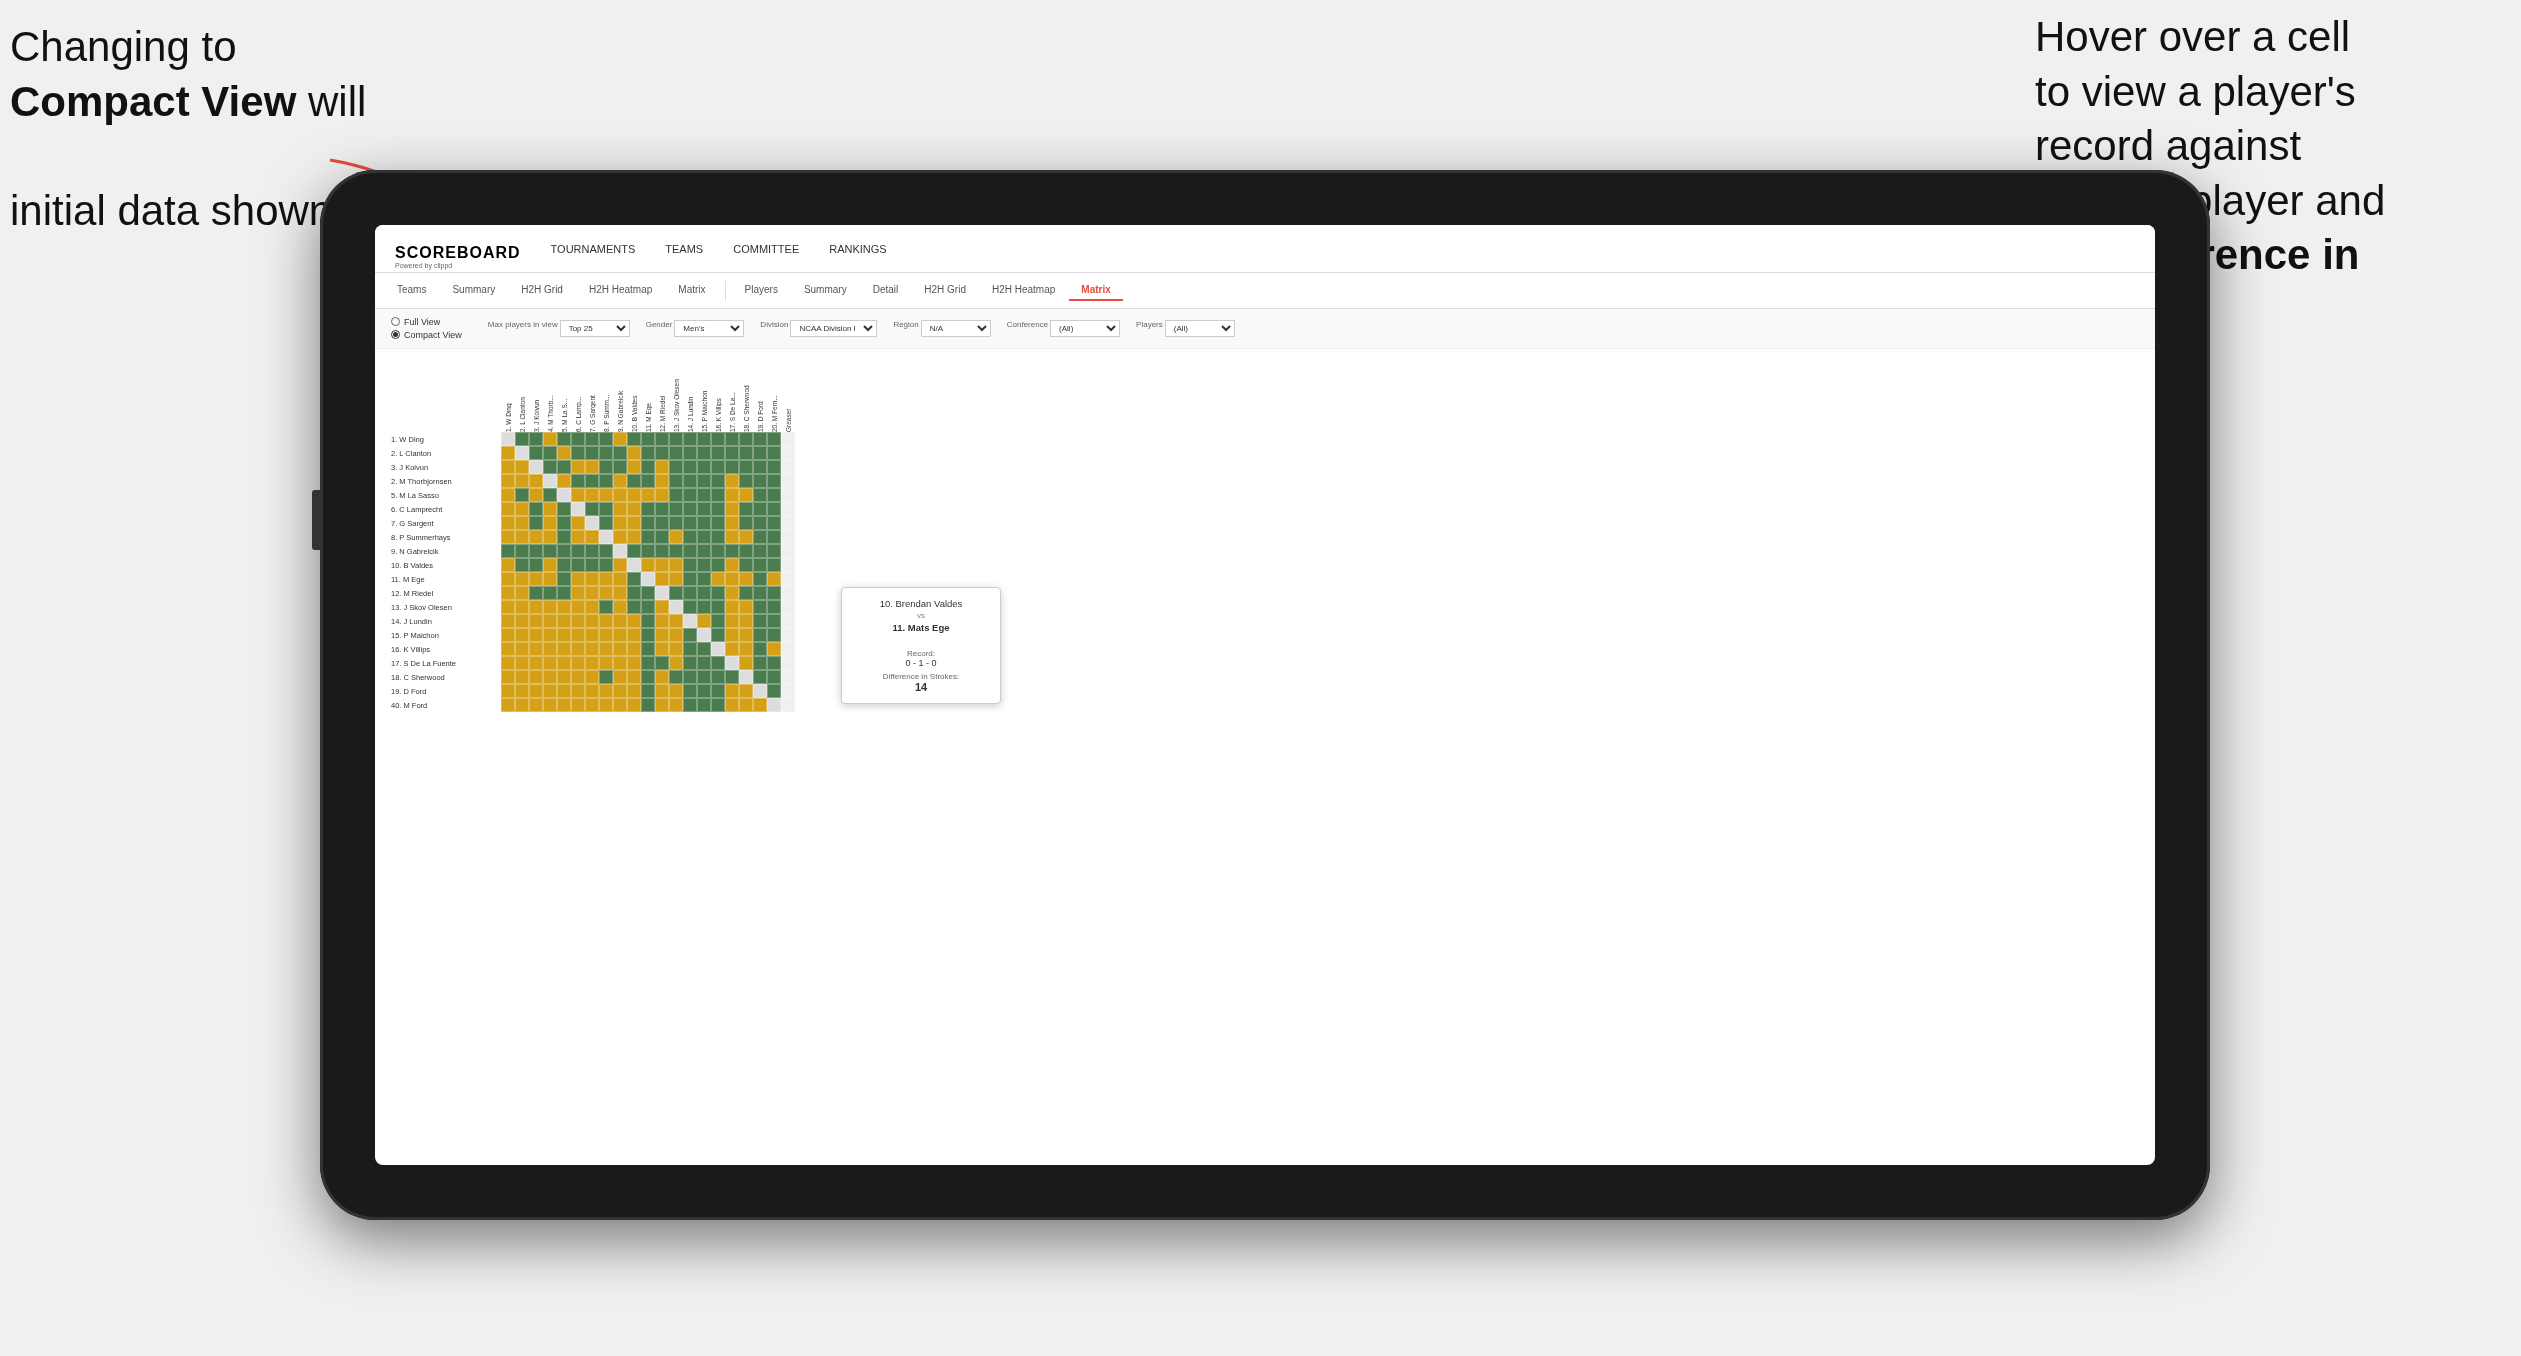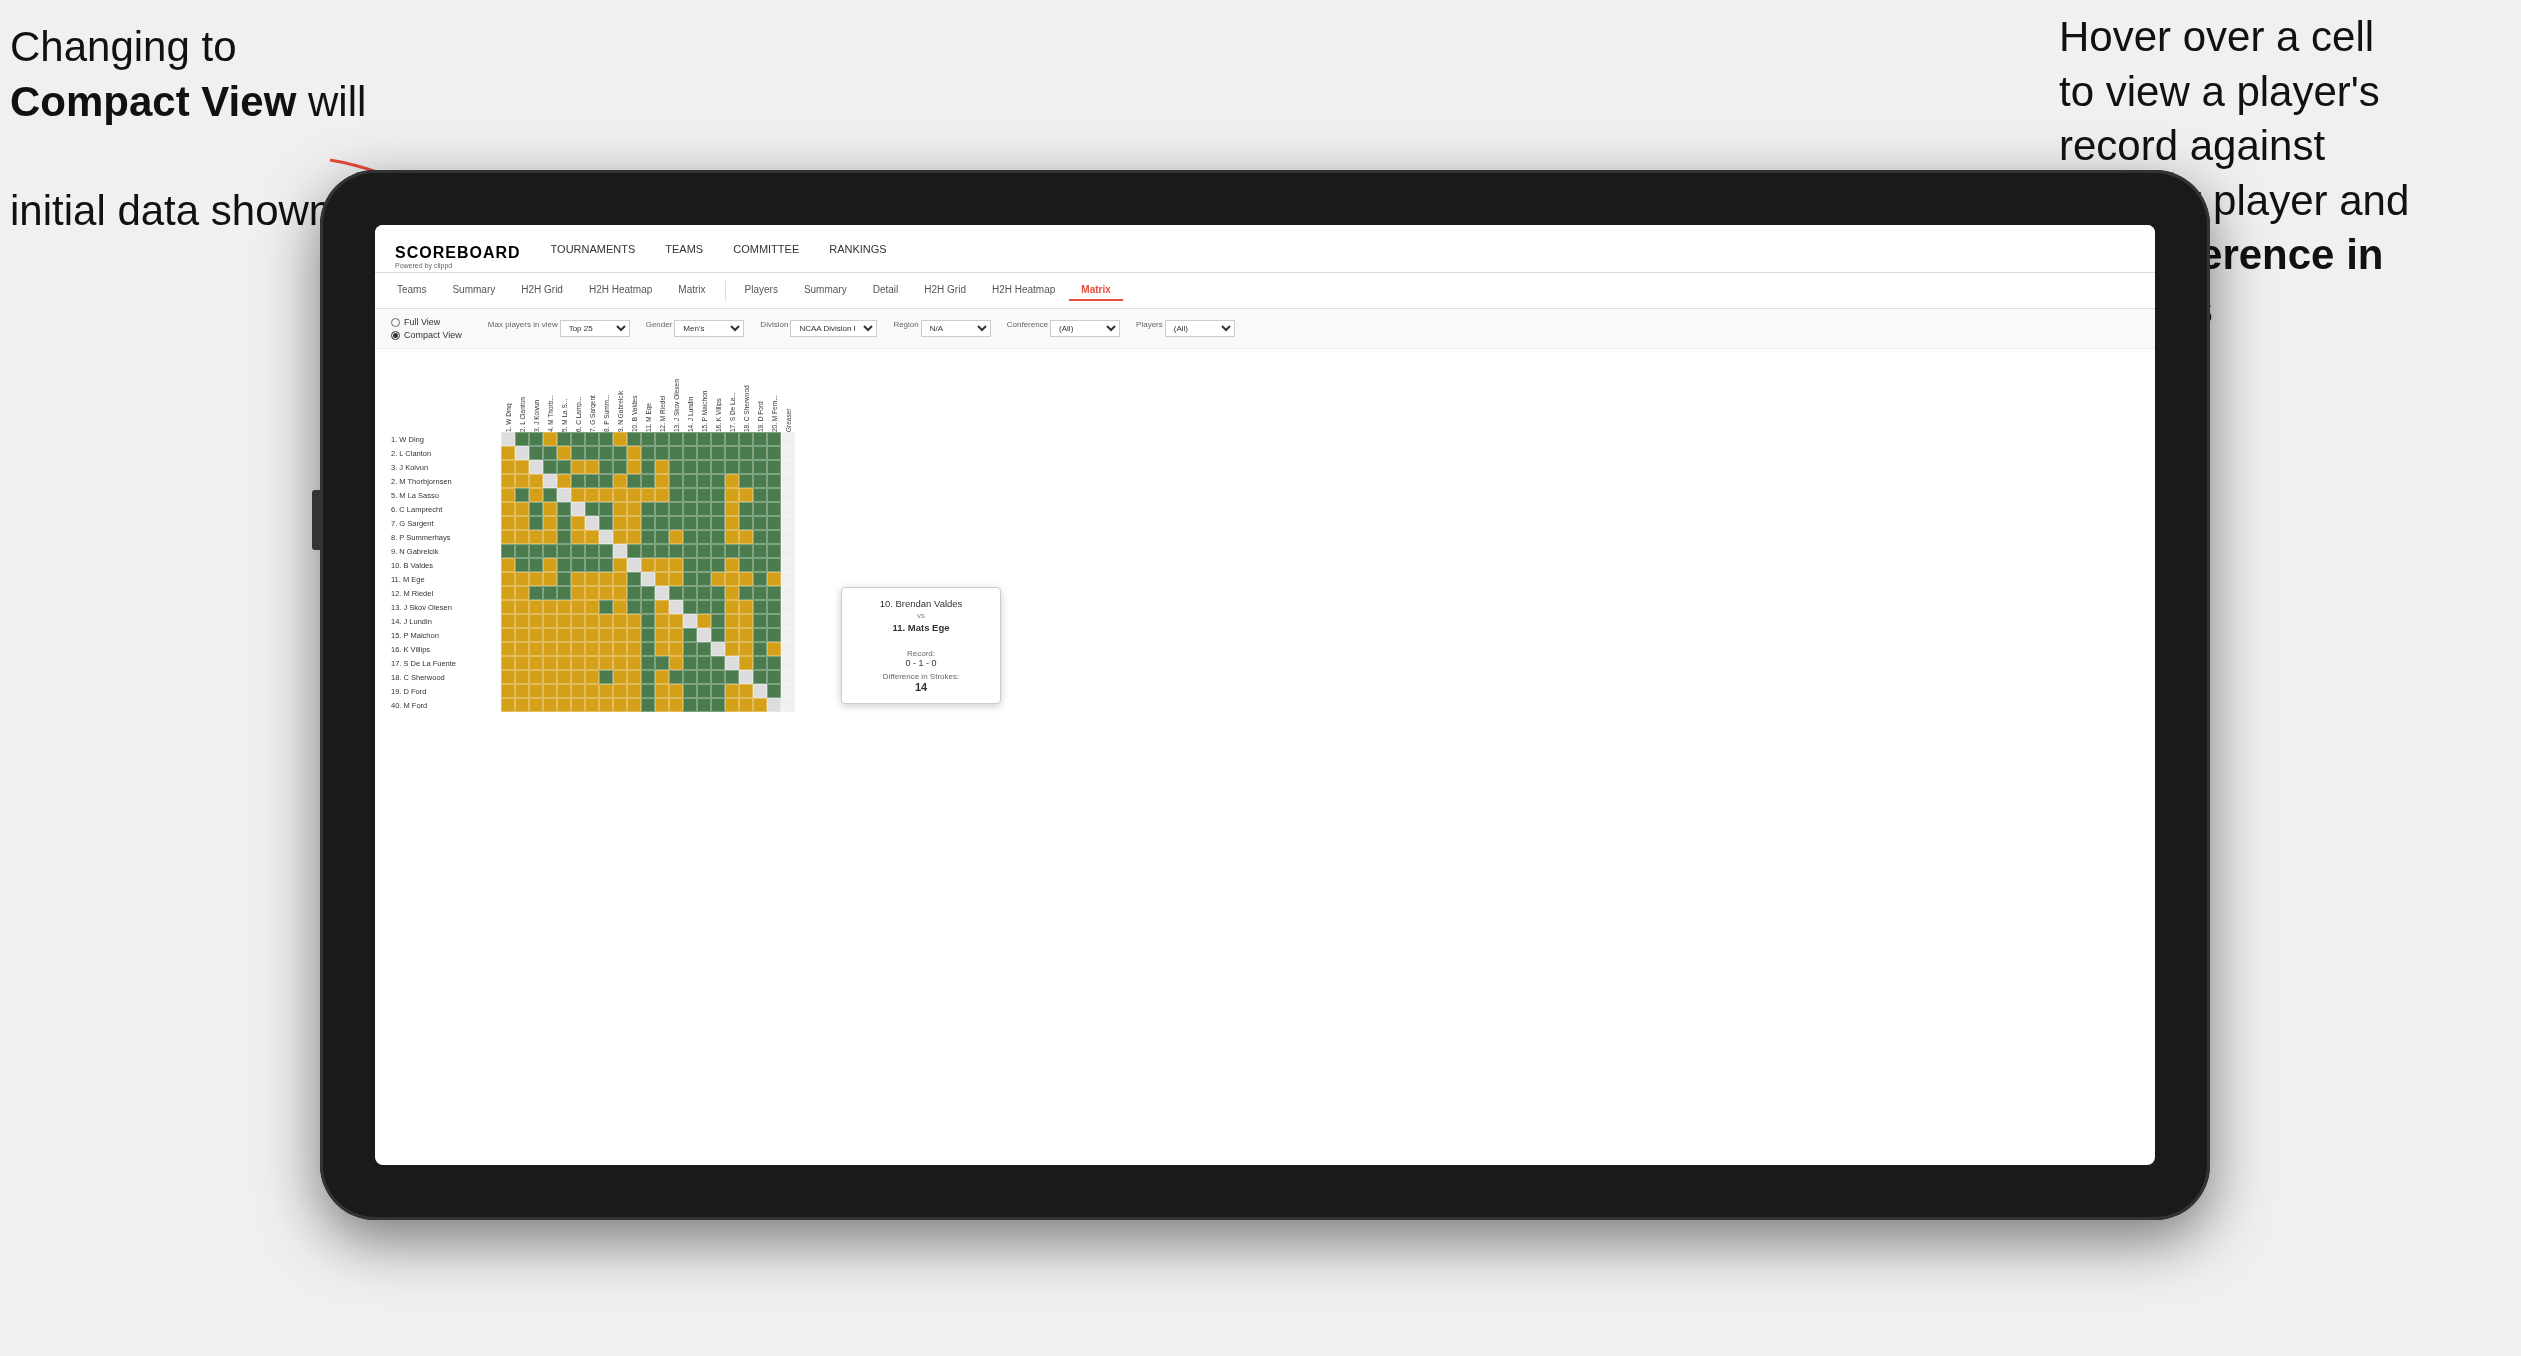--- a/index.html
+++ b/index.html
@@ -21,21 +21,21 @@
       font-size: 42px;
       line-height: 1.3;
       color: #111;
     }
     .annotation-left .bold { font-weight: 900; }
 
     
     .annotation-right {
       position: absolute;
       top: 10px;
-      right: 12px;
+      right: 36px;
       width: 450px;
       font-size: 42px;
       line-height: 1.3;
       color: #111;
       text-align: left;
     }
     .annotation-right .bold { font-weight: 900; }
 
     
     .tablet {
@@ -159,21 +159,20 @@
     }
 
     .view-options {
       display: flex;
       flex-direction: column;
       gap: 3px;
       margin-right: 10px;
     }
     .radio-option {
       display: flex;
-      align-items: center;
       gap: 4px;
       font-size: 9px;
       color: #333;
     }
     .radio-circle {
       width: 9px;
       height: 9px;
       border-radius: 50%;
       border: 1.5px solid #666;
       display: flex;

